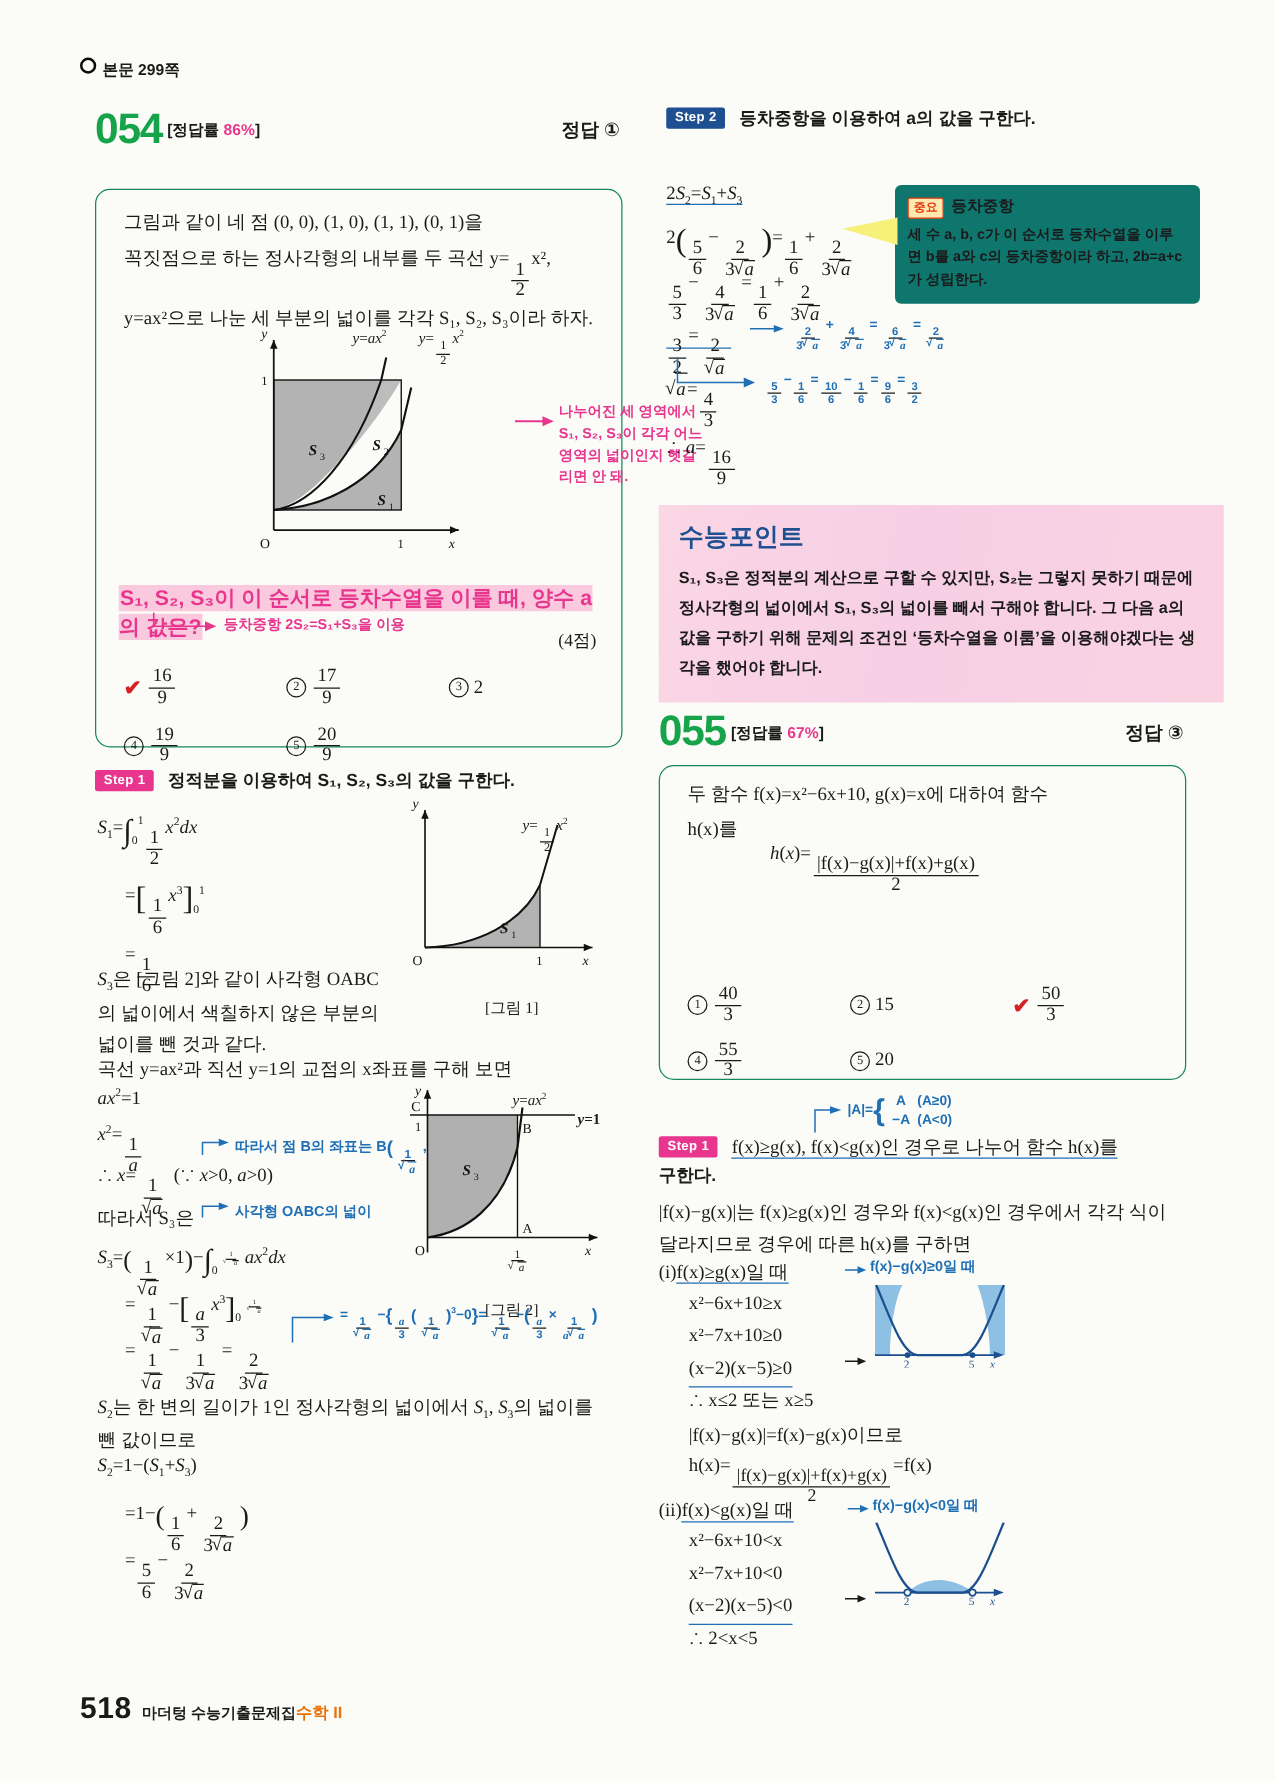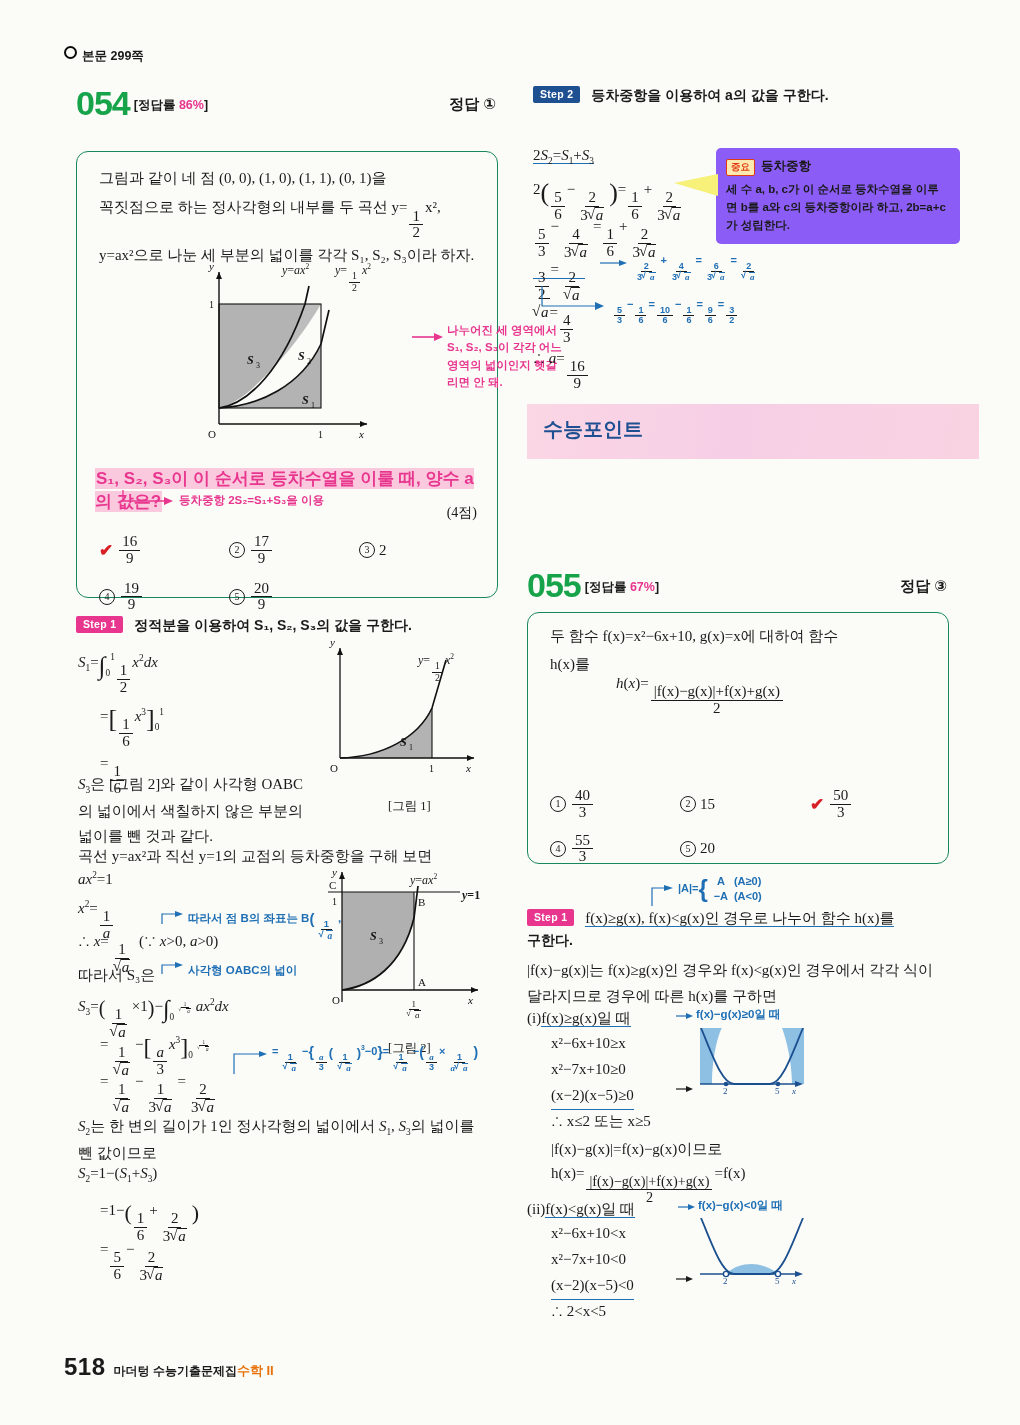--- a/index.html
+++ b/index.html
@@ -35,21 +35,21 @@
   .ansr{position:absolute;right:0;bottom:4px;font-family:"Liberation Sans","DejaVu Sans",sans-serif;font-weight:bold;font-size:15px;}
   
   .step{display:inline-block;background:#e8368f;color:#fff;font-family:"Liberation Sans","DejaVu Sans",sans-serif;
         font-weight:bold;font-size:10.5px;padding:2px 7px 2.5px;border-radius:2px;vertical-align:2px;letter-spacing:.3px;}
   .step.blue2{background:#1d4f91;}
   
   #qbox054{position:absolute;left:76px;top:130px;width:420px;height:445px;margin-top:21px;}
   #qbox055{position:absolute;left:527px;top:612px;width:420px;height:250px;}
   .qtext{font-size:15px;line-height:1.95;}
   
-  #ynote{position:absolute;left:716px;top:148px;width:224px;background:#8b5cf6;border-radius:5px;padding:8px 10px 10px;}
+  #ynote{position:absolute;left:716px;top:148px;width:224px;background:#0f766e;border-radius:5px;padding:8px 10px 10px;}
   #ynote .tag{display:inline-block;border:1.4px solid #e03a12;color:#e03a12;background:#ffe9b0;
      font-family:"Liberation Sans","DejaVu Sans",sans-serif;font-weight:bold;font-size:9.5px;padding:1px 4px;border-radius:2px;}
   #ynote .ttl{font-family:"Liberation Sans","DejaVu Sans",sans-serif;font-weight:bold;font-size:12.5px;margin-left:6px;}
   #ynote .bd{font-family:"Liberation Sans","DejaVu Sans",sans-serif;font-weight:bold;font-size:11.5px;line-height:1.55;margin-top:5px;}
   #ynote .tail{position:absolute;left:-42px;top:26px;width:0;height:0;
      border-top:9px solid transparent;border-bottom:13px solid transparent;border-right:44px solid #f7f17a;}
   
   #ppoint{position:absolute;left:527px;top:404px;width:420px;
      background:linear-gradient(100deg,#fbd6e4 0%,#f6cfe6 45%,#fad3e2 100%);padding:12px 16px 16px;}
   #ppoint .ttl{color:#1d4f91;font-family:"Liberation Sans","DejaVu Sans",sans-serif;font-weight:bold;font-size:20px;}
@@ -244,21 +244,21 @@
     <span class="mi">y</span>=<span class="frac sm">
         <span class="num">1</span>
         <span class="den">2</span>
       </span><span class="mi">x</span><sup>2</sup>
   </div>
   <div class="abs" style="left:388px;top:798px;font-size:12.5px;">[그림 1]</div>
 
   <div class="abs sol" style="left:78px;top:772px;width:235px;line-height:1.7;">
     <span class="mi">S</span><sub>3</sub>은 [그림 2]와 같이 사각형 OABC의 넓이에서 색칠하지 않은 부분의 넓이를 뺀 것과 같다.
   </div>
-  <div class="abs sol" style="left:78px;top:843px;width:400px;">곡선 y=ax²과 직선 y=1의 교점의 등차중항을 구해 보면</div>
+  <div class="abs sol" style="left:78px;top:843px;width:400px;">곡선 y=ax²과 직선 y=1의 교점의 x좌표를 구해 보면</div>
 
   <div class="abs sol" style="left:78px;top:866px;">
     <span class="mi">ax</span><sup>2</sup>=1
   </div>
   <div class="abs sol" style="left:78px;top:895px;">
     <span class="mi">x</span><sup>2</sup>=<span class="frac">
         <span class="num">1</span>
         <span class="den"><span class="mi">a</span></span>
       </span>
   </div>
@@ -513,20 +513,21 @@
   <div id="ynote">
     <div class="tail"></div>
     <div>
       <span class="tag">중요</span><span class="ttl">등차중항</span>
     </div>
     <div class="bd">세 수 a, b, c가 이 순서로 등차수열을 이루면 b를 a와 c의 등차중항이라 하고, 2b=a+c가 성립한다.</div>
   </div>
 
   <div id="ppoint">
     <div class="ttl">수능포인트</div>
+    <div class="bd">S₁, S₃은 정적분의 계산으로 구할 수 있지만, S₂는 그렇지 못하기 때문에 정사각형의 넓이에서 S₁, S₃의 넓이를 빼서 구해야 합니다. 그 다음 a의 값을 구하기 위해 문제의 조건인 ‘등차수열을 이룸’을 이용해야겠다는 생각을 했어야 합니다.</div>
   </div>
 
   <div class="abs" style="left:527px;top:566px;width:420px;height:34px;">
     <span class="pnum">055</span><span class="rate"><span>[정답률 </span><span class="pct">67%</span><span>]</span></span>
     <span class="ansr"><span>정답</span> <span>③</span></span>
   </div>
 
   <div id="qbox055" class="tealbox">
     <div class="abs qtext" style="left:22px;top:10px;width:380px;line-height:1.85;">
       <div>두 함수 f(x)=x²−6x+10, g(x)=x에 대하여 함수</div>

